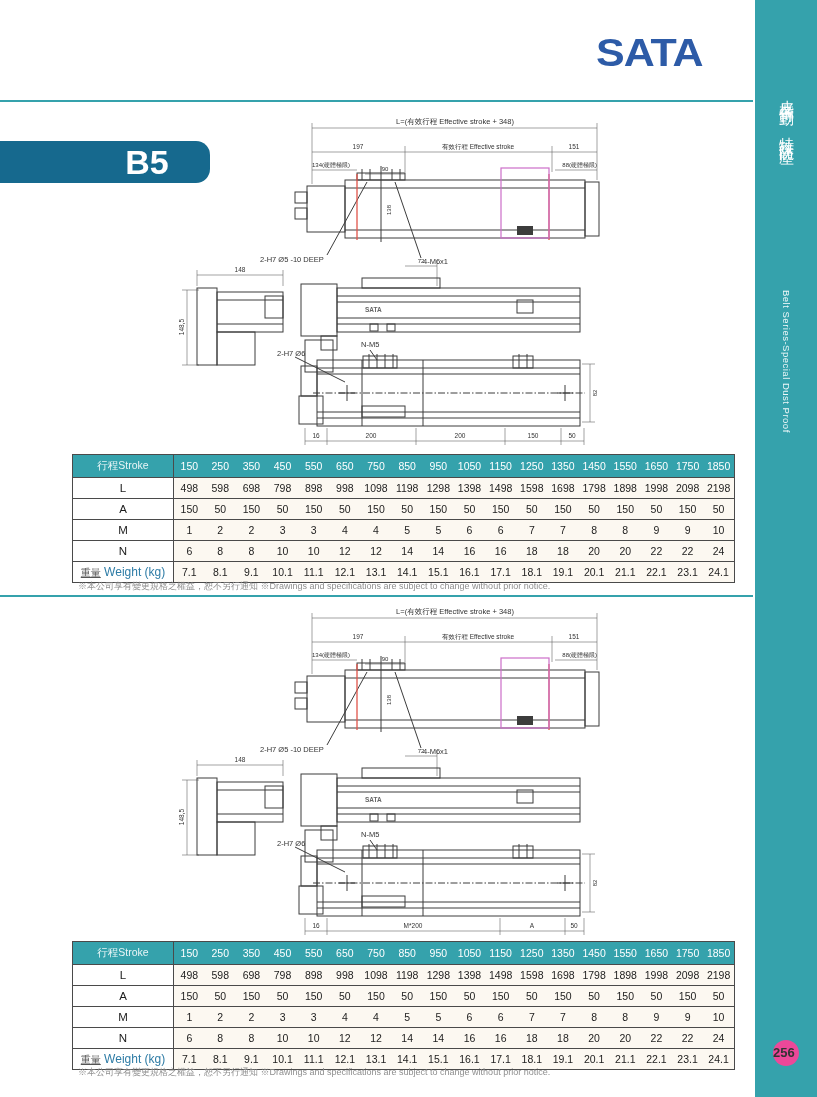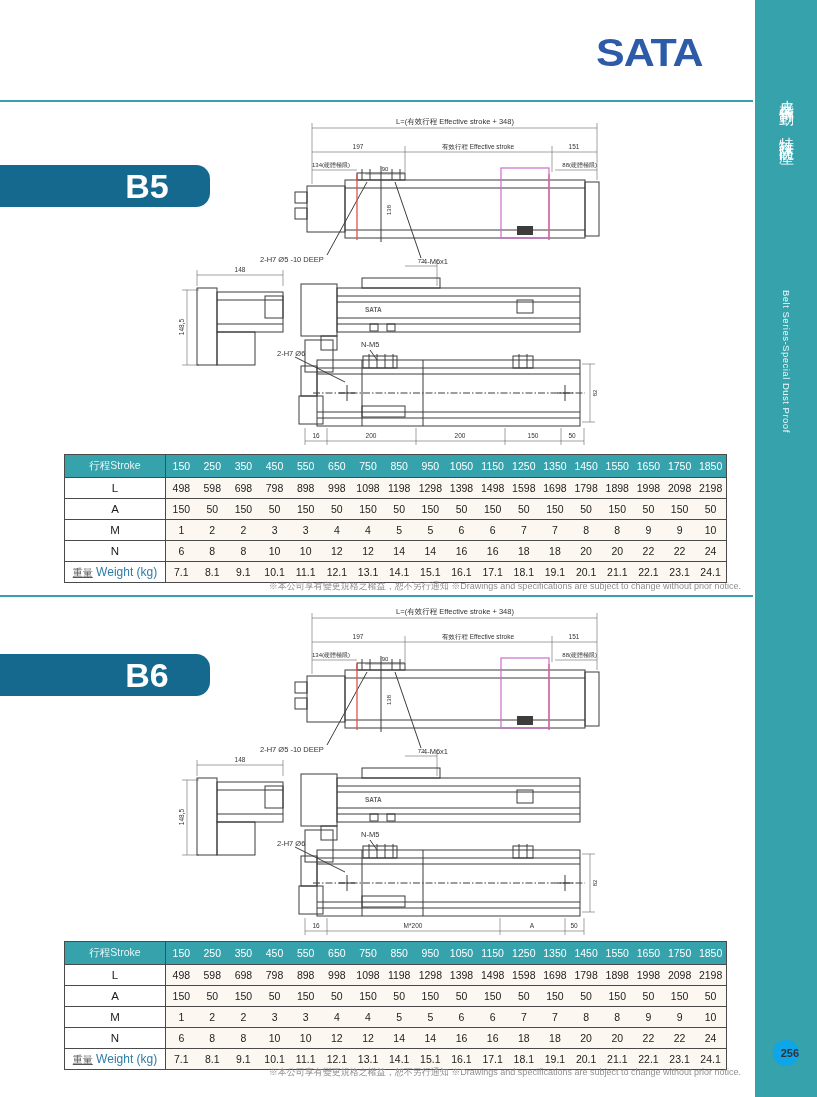--- a/index.html
+++ b/index.html
@@ -14,73 +14,72 @@
   .rule.top{top:100px;}
   .rule.mid{top:595px;}
   
   .sidebar{position:absolute;left:755px;top:0;width:62px;height:1097px;background:#35a2ac;}
   .sidebar .cn{position:absolute;top:88px;left:50%;transform:translateX(-50%);
         writing-mode:vertical-rl;text-orientation:upright;color:#ffffff;
         font-size:15px;letter-spacing:4px;}
   .sidebar .en{position:absolute;top:290px;left:50%;transform:translateX(-50%);
         writing-mode:vertical-rl;color:#eef8f9;font-size:9.5px;letter-spacing:.5px;}
   .sidebar .pnum{position:absolute;top:1040px;left:50%;transform:translateX(-50%);
-        width:26px;height:26px;border-radius:50%;background:#0ea5e9;color:#333;
-        font-size:11px;font-weight:bold;line-height:26px;text-align:right;}
+        width:26px;height:26px;border-radius:50%;background:#ec4899;color:#333;
+        font-size:13px;font-weight:bold;line-height:26px;text-align:left;}
   
   .tab{position:absolute;left:0;width:210px;height:42px;background:#16698e;
        border-radius:0 14px 14px 0;color:#ffffff;font-size:34px;font-weight:bold;
        display:flex;align-items:center;justify-content:center;padding-left:84px;
-       box-sizing:border-box;margin-top:24px;}
+       box-sizing:border-box;}
   .tab.b5{top:141px;}
   .tab.b6{top:630px;}
   
   svg.drawing{position:absolute;left:165px;}
   svg.drawing.d5{top:110px;}
   svg.drawing.d6{top:600px;}
   svg .body rect,svg .body line,svg .body path{stroke:#3c3c3c;fill:none;stroke-width:1;}
   svg .body .fill{fill:#3c3c3c;stroke:none;}
   svg .dim line{stroke:#666;stroke-width:.6;}
   svg .thin{stroke:#999;stroke-width:.5;}
   svg .center{stroke:#777;stroke-width:.55;stroke-dasharray:7 2 1.5 2;}
   svg .red{stroke:#e0544a;stroke-width:1.3;}
   svg .magenta{stroke:#cc6ec9;fill:none;stroke-width:1.2;}
   svg text{fill:#333;font-family:"Liberation Sans",sans-serif;font-size:6.5px;}
   svg text.t7{font-size:7.5px;}
   svg text.t6{font-size:6px;}
   svg text.logo-s{font-size:6.5px;fill:#666;font-weight:bold;}
   
-  table.spec{position:absolute;left:64px;width:663px;border-collapse:collapse;
+  table.spec{position:absolute;left:72px;width:663px;border-collapse:collapse;
        table-layout:fixed;border:1.5px solid #4a4a4a;padding-left:8px;}
   table.spec td{padding:0;text-align:center;font-size:10.5px;color:#1c1c1c;
        border-top:1px solid #4a4a4a;background:#fcf8f1;height:20px;overflow:hidden;}
   table.spec tr.head td{background:#35a2ac;color:#ffffff;height:22px;border-top:none;font-size:10.5px;}
   table.spec td.lbl{width:100px;border-right:1.3px solid #4a4a4a;background:#ffffff;font-size:11.5px;}
   table.spec tr.head td.lbl{background:#35a2ac;color:#e8f5f6;}
   table.spec .wcn{color:#555;font-size:10px;text-decoration:underline;}
   table.spec .wen{color:#2e7ca6;font-size:12px;}
   table.spec.t5{top:454px;}
   table.spec.t6{top:941px;}
   
-  .note{position:absolute;left:78px;width:663px;text-align:right;font-size:9px;color:#8f8f8f;}
+  .note{position:absolute;left:78px;width:663px;text-align:left;font-size:9px;color:#8f8f8f;}
   .note.n5{top:580px;}
   .note.n6{top:1066px;}
 </style>
 </head>
 <body>
 
 <div class="page">
 
   <div class="logo">SATA</div>
   <div class="rule top"></div>
   <div class="rule mid"></div>
 
   <div class="tab b5">B5</div>
 
-  <div class="tab b6">B6</div>
 
   <svg class="drawing d5" width="470" height="345" viewBox="0 0 470 345">
     <g class="dim">
       <line x1="147" y1="18" x2="432" y2="18"></line>
       <line x1="147" y1="13" x2="147" y2="74"></line>
       <line x1="432" y1="13" x2="432" y2="70"></line>
       <text class="t7" x="290" y="14" text-anchor="middle">L=(有效行程 Effective stroke + 348)</text>
       <line x1="147" y1="42" x2="240" y2="42"></line>
       <line x1="240" y1="42" x2="387" y2="42"></line>
       <line x1="387" y1="42" x2="432" y2="42"></line>

